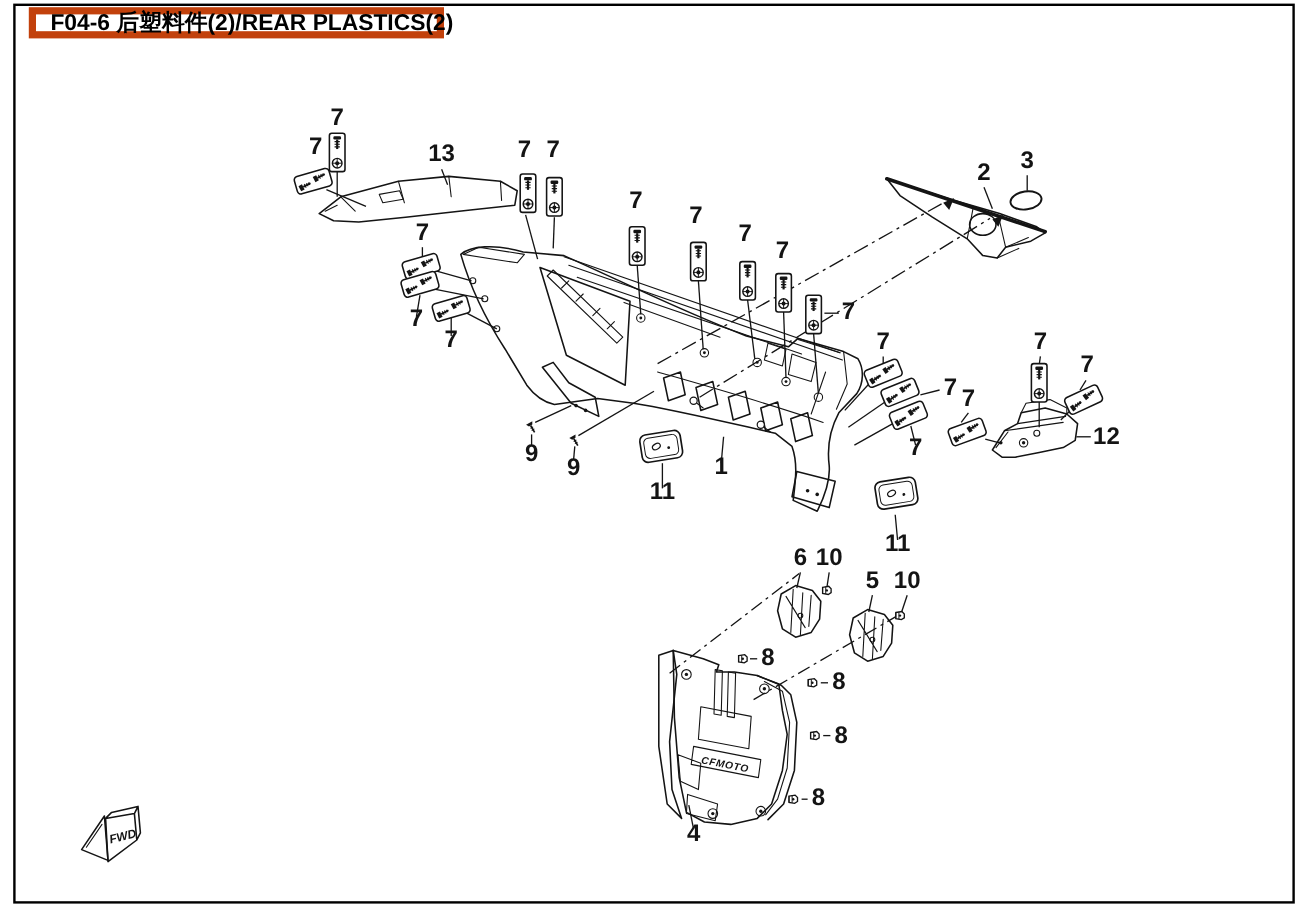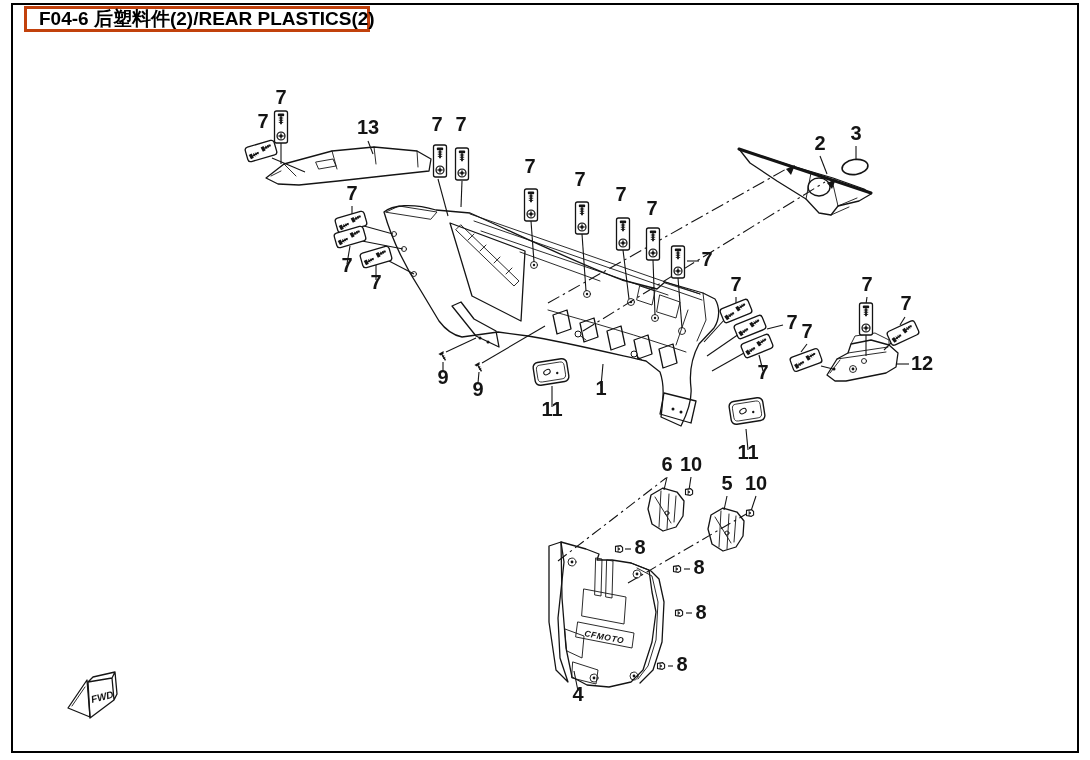--- a/index.html
+++ b/index.html
@@ -3,21 +3,21 @@
 <meta charset="utf-8">
 <style>
   html,body{margin:0;padding:0;background:#e8e8e8;}
   #page{position:relative;width:1090px;height:760px;background:#ffffff;overflow:hidden;
         font-family:"Liberation Sans","DejaVu Sans",sans-serif;}
   #diagram{position:absolute;left:0;top:0;}
   .part-line{fill:none;stroke:#141414;stroke-width:1.3;stroke-linejoin:round;stroke-linecap:round;}
   .thick{stroke-width:3;}
   .thin{stroke-width:0.9;}
   #title-box{position:absolute;left:24px;top:6px;width:346px;height:26px;
-             border:3px solid #c2410c;background:#fff;box-sizing:border-box;
+             border:6px solid #c2410c;background:#fff;box-sizing:border-box;
              display:flex;align-items:center;padding-left:12px;}
   #title-box span{font-size:19px;font-weight:bold;color:#000;white-space:nowrap;letter-spacing:0px;}
 </style>
 </head>
 <body>
 
 <div id="page">
 
   <svg id="diagram" width="1090" height="760" viewBox="0 0 1090 760" xmlns="http://www.w3.org/2000/svg">
 

